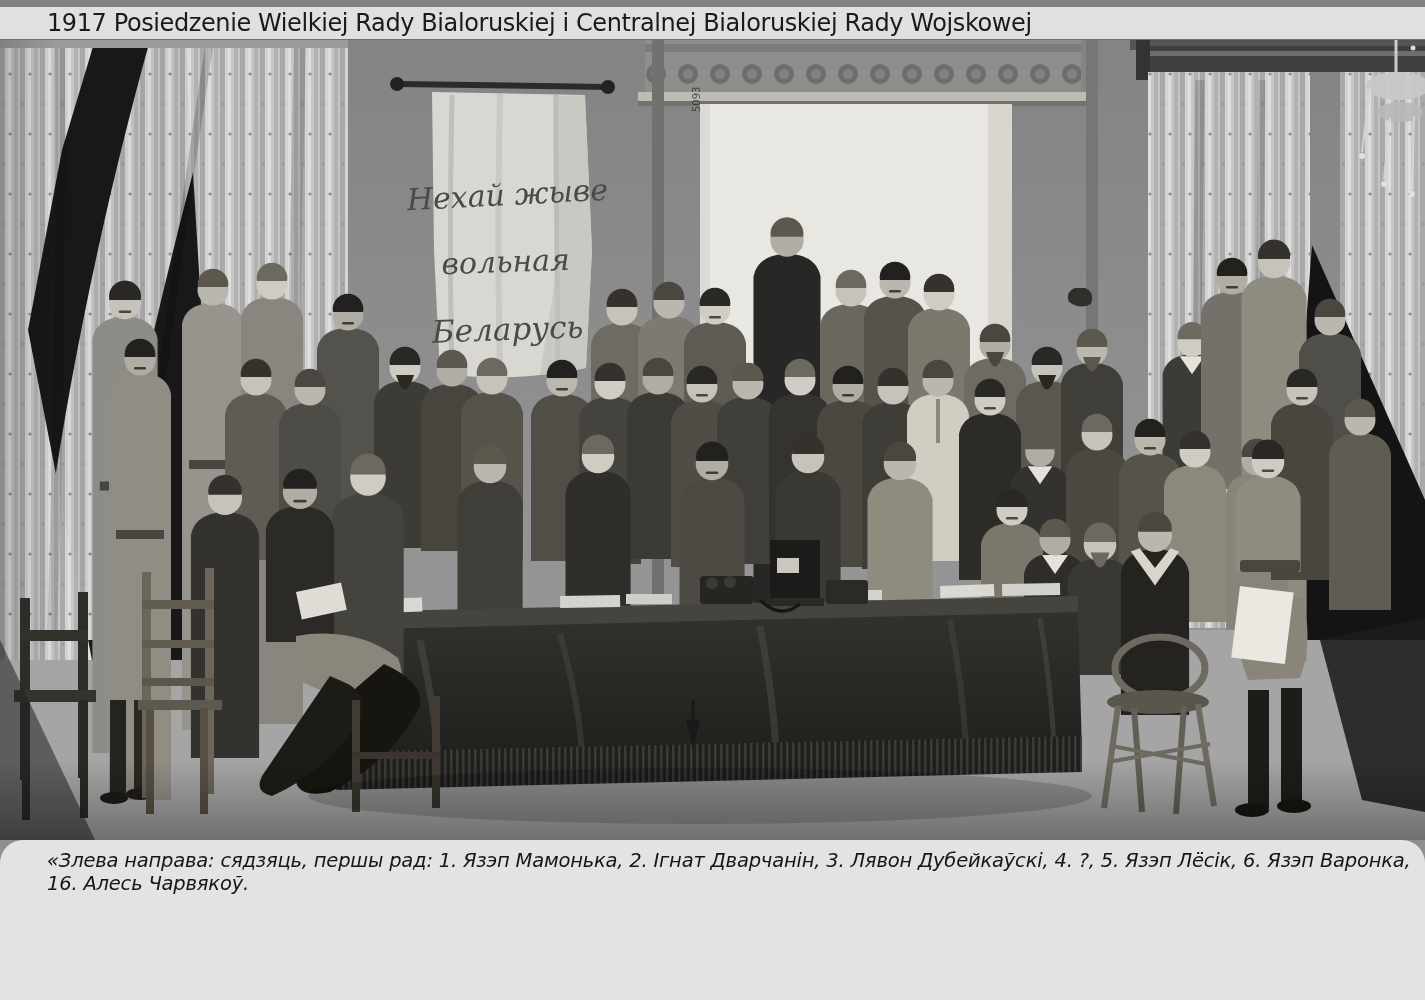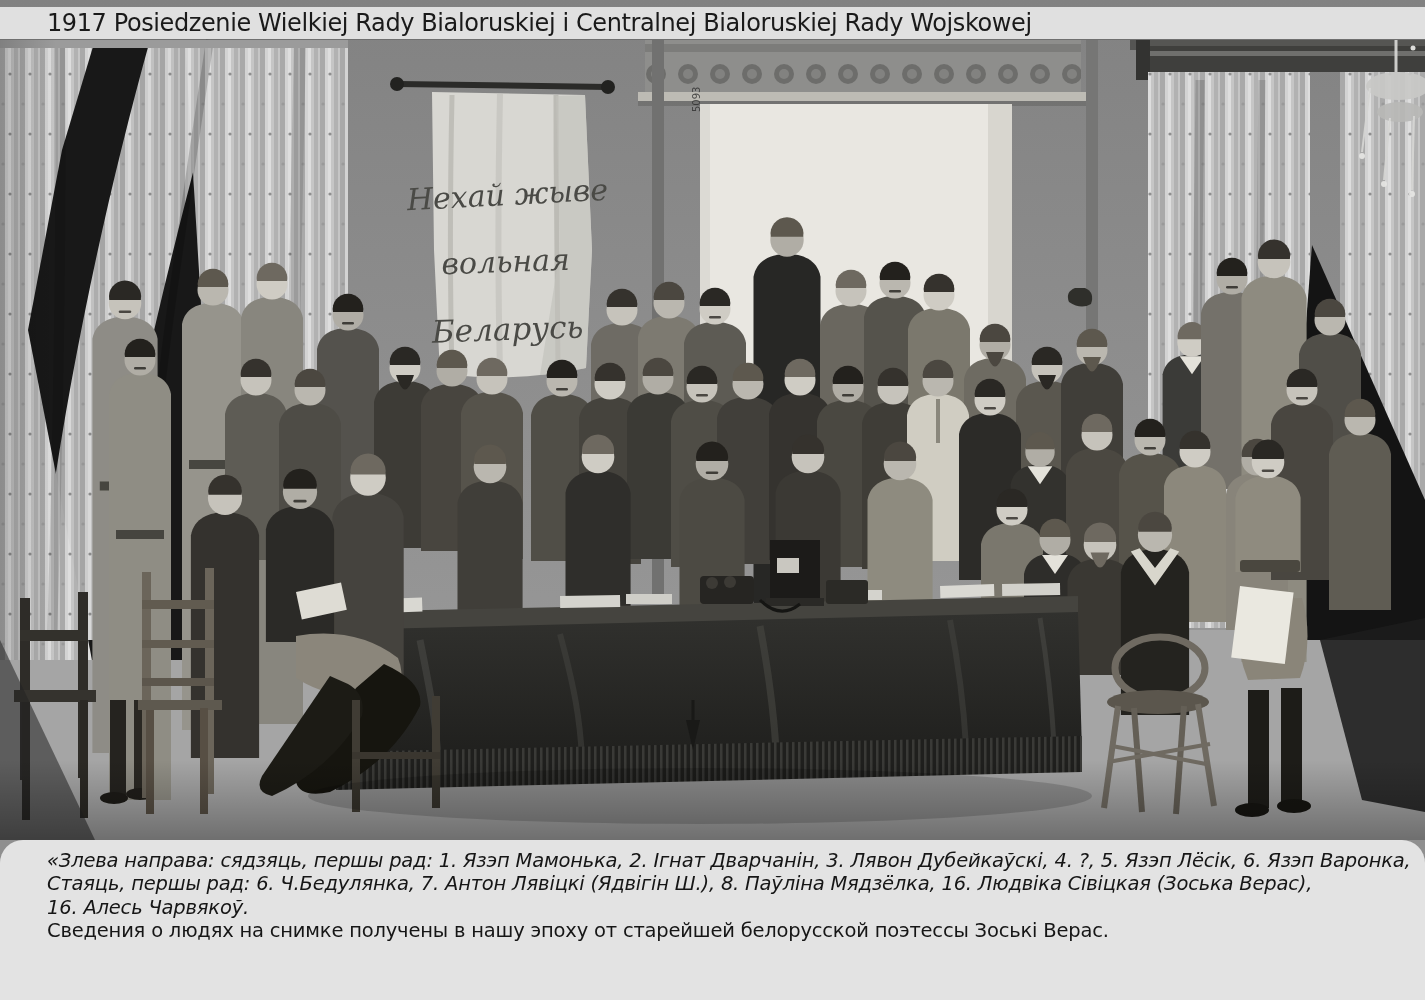--- a/index.html
+++ b/index.html
@@ -418,17 +418,15 @@
     <polygon points="0,640 95,840 0,840" fill="#222" opacity=".55"></polygon>
     <rect x="0" y="760" width="1425" height="80" fill="url(#fadeB)"></rect>
   </svg>
 
   <div class="titlebar">
     <span>1917 Posiedzenie Wielkiej Rady Bialoruskiej i Centralnej Bialoruskiej Rady Wojskowej</span>
   </div>
 
   <div class="caption">
     <div class="ln">«Злева направа: сядзяць, першы рад: 1. Язэп Мамонька, 2. Ігнат Дварчанін, 3. Лявон Дубейкаўскі, 4. ?, 5. Язэп Лёсік, 6. Язэп Варонка,</div>
-    <div class="ln">Стаяць, першы рад: 6. Ч.Бедулянка, 7. Антон Лявіцкі (Ядвігін Ш.), 8. Паўліна Мядзёлка, 16. Людвіка Сівіцкая (Зоська Верас),</div>
     <div class="ln">16. Алесь Чарвякоў.</div>
-    <div class="ln plain">Сведения о людях на снимке получены в нашу эпоху от старейшей белорусской поэтессы Зоські Верас.</div>
   </div>
 </div>
 
 </body></html>

